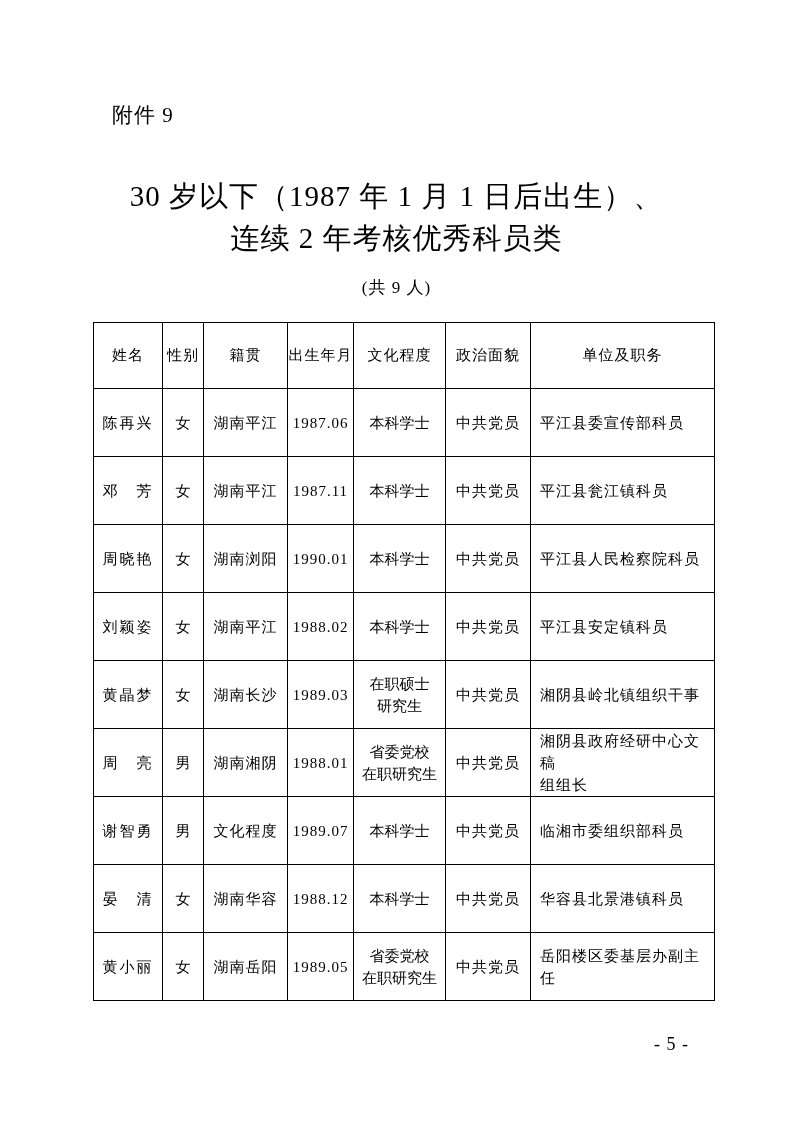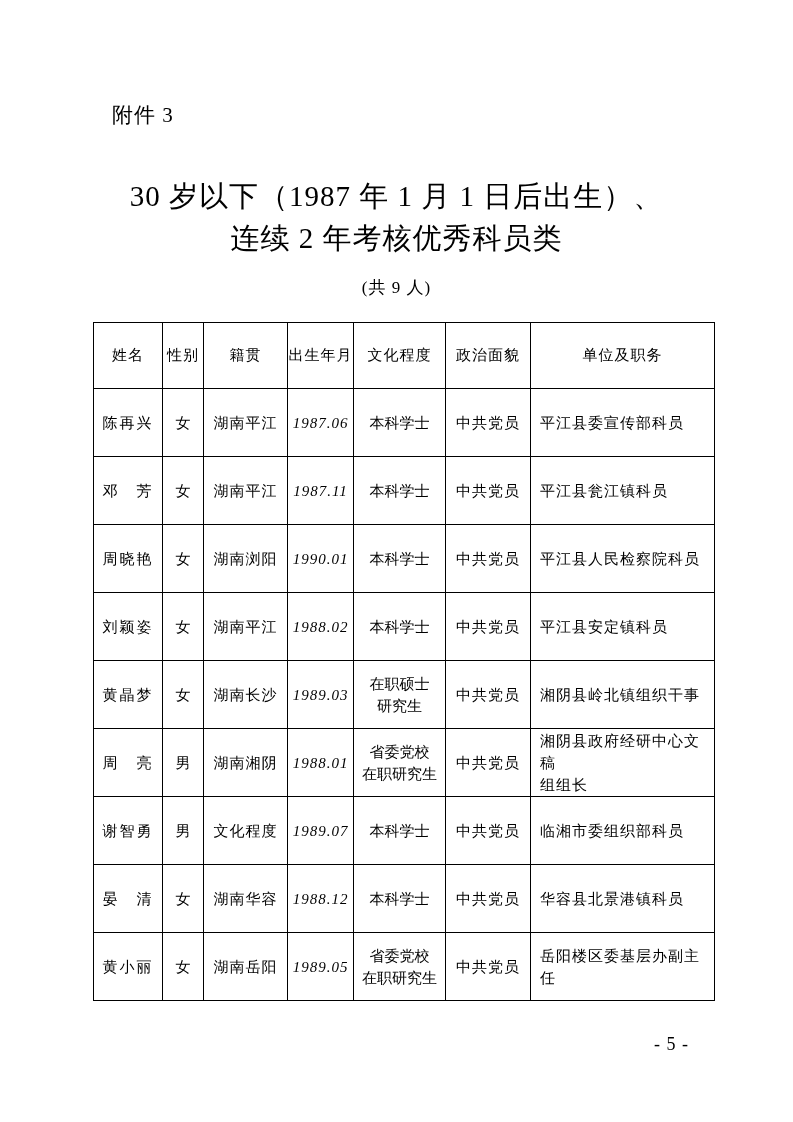--- a/index.html
+++ b/index.html
@@ -60,21 +60,21 @@
     font-size: 15px;
     letter-spacing: 1px;
   }
   .roster td {
     height: 68px;
     font-size: 15px;
     line-height: 22px;
   }
   .roster td.col-0 { letter-spacing: 2px; }
   .roster td.col-2 { letter-spacing: 1px; }
-  .roster td.col-3 { letter-spacing: 1px; font-style: italic; }
+  .roster td.col-3 { letter-spacing: 1px; }
   .roster td.col-5 { letter-spacing: 1px; }
   .roster td.col-6 {
     text-align: left;
     padding-left: 9px;
     padding-right: 3px;
     letter-spacing: 1px;
   }
   .footer {
     position: absolute;
     top: 1034px; left: 0;
@@ -83,21 +83,21 @@
     padding-right: 104px;
     font-size: 18px;
     letter-spacing: 1px;
   }
 </style>
 </head>
 <body>
 
 <div class="page">
 
-  <div class="attachment">附件 3</div>
+  <div class="attachment">附件 9</div>
 
   <div class="title">
     <div>30 岁以下（1987 年 1 月 1 日后出生）、</div>
     <div>连续 2 年考核优秀科员类</div>
   </div>
 
   <div class="subtitle">(共 9 人)</div>
 
   <table class="roster">
     <colgroup>

